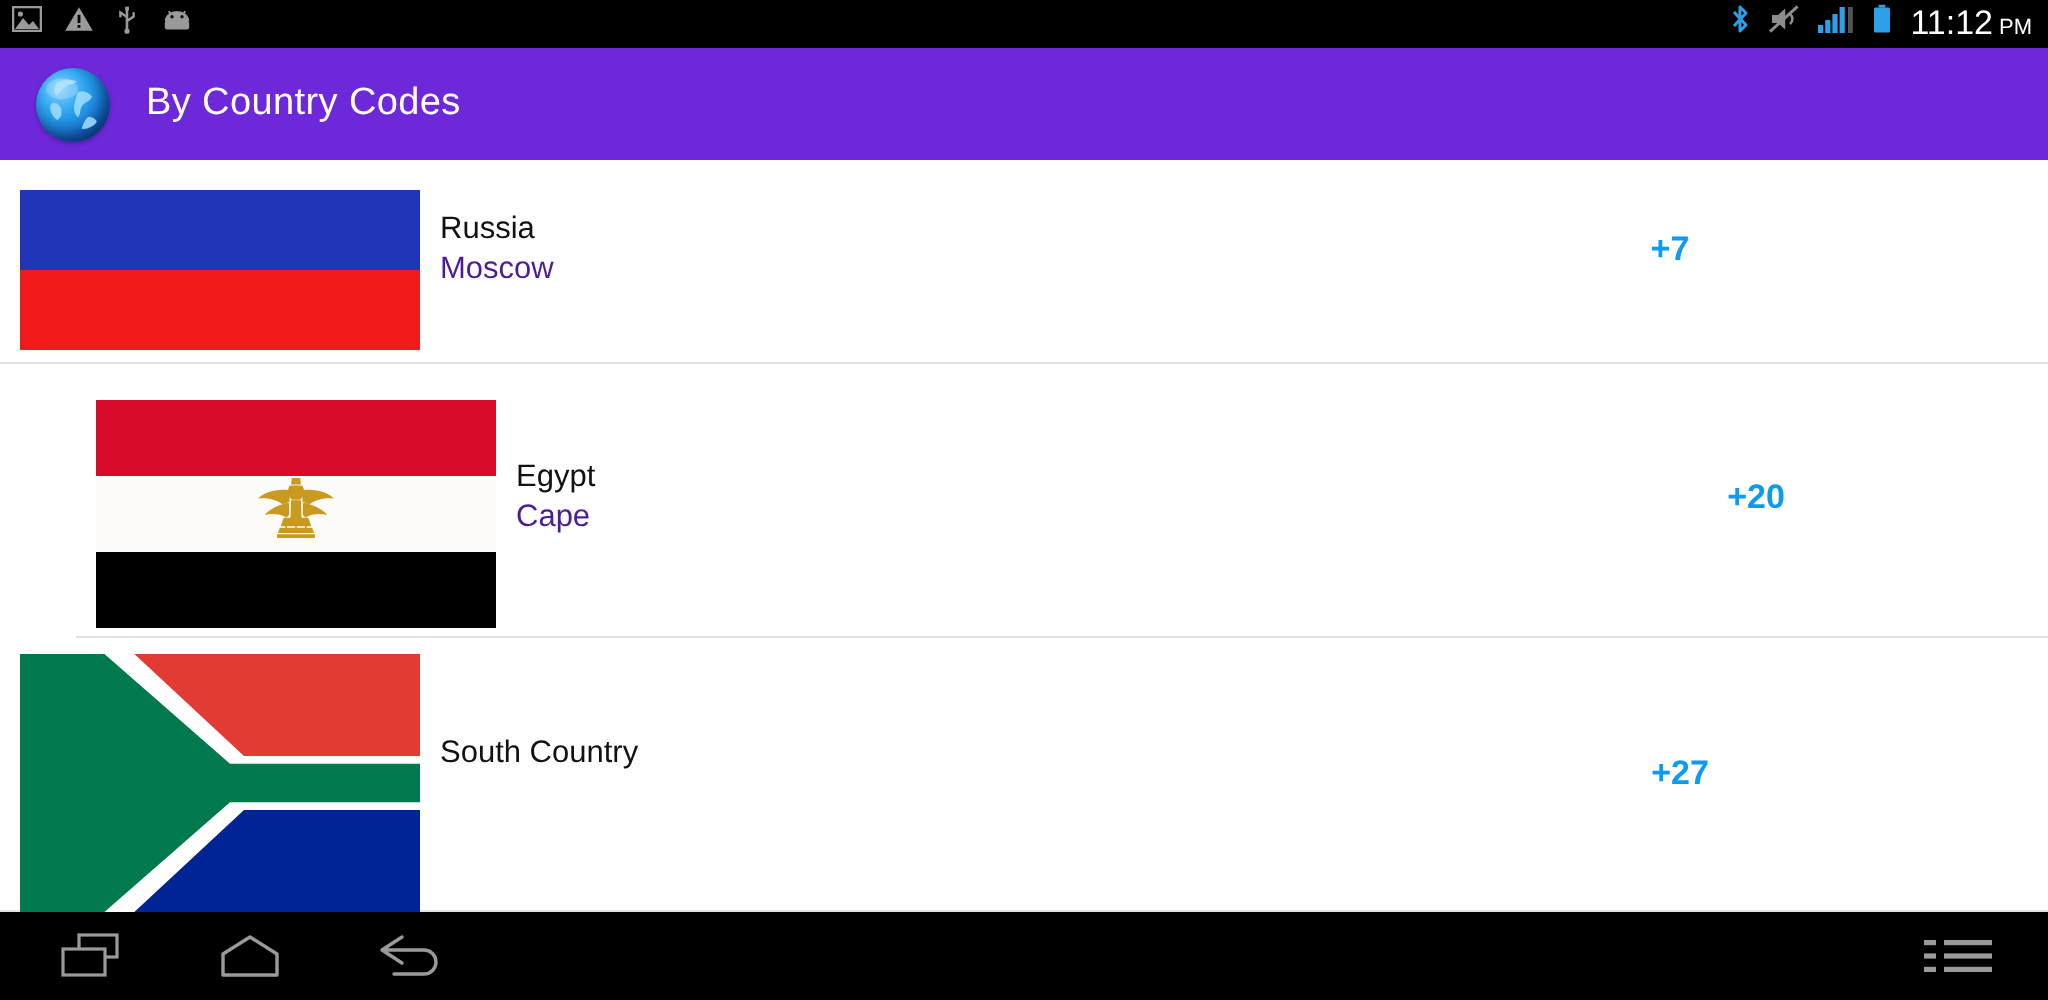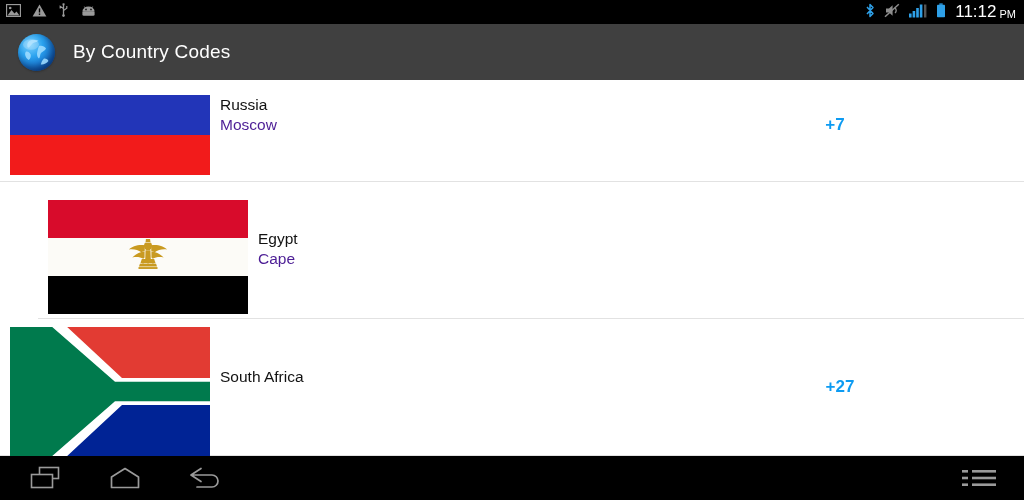--- a/index.html
+++ b/index.html
@@ -48,21 +48,21 @@
     line-height: 24px;
     padding-top: 3px;
   }
 
   
   #action-bar {
     position: absolute;
     top: 24px; left: 0;
     width: 1024px;
     height: 56px;
-    background: #404040;
+    background: #6d28d9;
     display: flex;
     align-items: center;
     padding-left: 18px;
   }
   #app-globe-icon {
     width: 37px; height: 37px;
     border-radius: 50%;
     position: relative;
     flex: none;
     background: radial-gradient(circle at 33% 28%, #7fd2ff 0%, #2ba3ef 34%, #0f63c8 78%, #05347d 100%);
@@ -126,21 +126,21 @@
     width: 160px;
     text-align: center;
     font-size: 17px;
     font-weight: bold;
     color: #0D9BF2;
   }
 
   
   #row-russia { height: 102px; }
   #row-russia .flag { top: 15px; height: 80px; }
-  #row-russia .row-text { top: 15px; }
+  #row-russia .row-text { top: 25px; }
   #row-russia .row-code { left: 755px; top: 35px; }
 
   
   #row-egypt { height: 137px; margin-left: 38px; }
   #row-egypt .flag { top: 18px; height: 114px; }
   #row-egypt .row-text { top: 47px; }
   #row-egypt .row-code { left: 760px; top: 57px; }
 
   
   #row-south-africa { height: 137px; }
@@ -294,39 +294,40 @@
             <path d="M-8.5,7.2 L8.5,7.2 L9.5,10 L-9.5,10 Z"></path>
             <path d="M-10,10.6 L10,10.6 L10,12.6 L-10,12.6 Z"></path>
             <path d="M-6,4.5 L-4.5,9 M0,4.5 L0,9 M6,4.5 L4.5,9" stroke="#C99A20" stroke-width="0.8"></path>
           </g>
         </svg>
       </div>
       <div class="row-text">
         <div class="row-country">Egypt</div>
         <div class="row-capital">Cape</div>
       </div>
+      <div class="row-code">+20</div>
     </div>
   </div>
 
   <div class="list-row" id="row-south-africa">
     <div class="row-inner">
       <div class="flag">
         <svg width="200" height="129" viewBox="0 0 200 134" preserveAspectRatio="none">
           <rect x="0" y="0" width="200" height="67" fill="#E23B33"></rect>
           <rect x="0" y="67" width="200" height="67" fill="#002395"></rect>
           <path d="M0,0 L0,134 L12,134 L92,67 L12,0 Z" fill="#FFFFFF"></path>
           <path d="M0,5 L0,129 L74,67 Z" fill="#FFB612"></path>
           <path d="M0,14 L0,120 L63,67 Z" fill="#000000"></path>
           <path d="M0,0 L16,0 L100,70 L200,70 L200,100 L88,100 L0,172 Z" fill="none"></path>
           <path d="M0,-34 L22,-34 L112,53 L200,53 L200,81 L112,81 L22,168 L0,168 Z" fill="#FFFFFF"></path>
           <path d="M0,-22 L18,-22 L105,57 L200,57 L200,77 L105,77 L18,156 L0,156 Z" fill="#007A4D"></path>
         </svg>
       </div>
       <div class="row-text">
-        <div class="row-country">South Africa</div>
+        <div class="row-country">South Country</div>
       </div>
       <div class="row-code">+27</div>
     </div>
   </div>
 
 </div>
 
 <div id="nav-bar">
   <div class="nav-btn" id="nav-recent">
     <svg width="34" height="24" viewBox="0 0 34 24">

